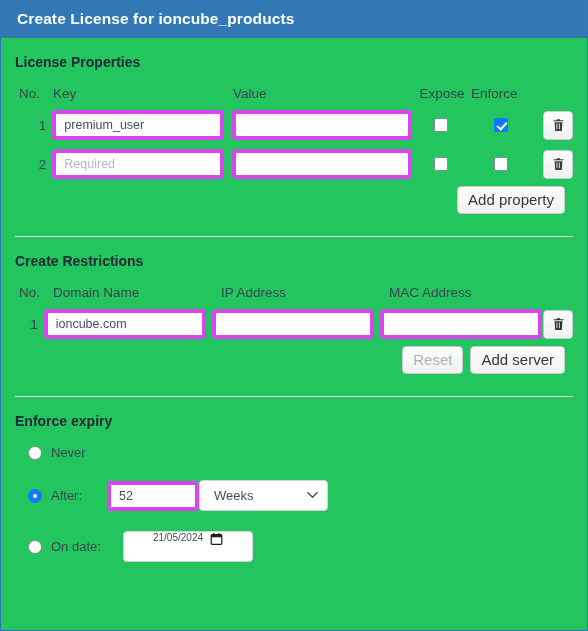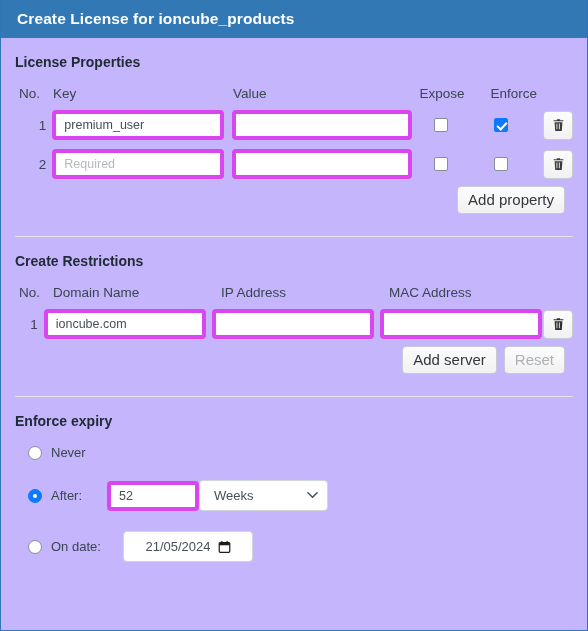--- a/index.html
+++ b/index.html
@@ -3,21 +3,21 @@
 <meta charset="utf-8">
 <style>
   * { box-sizing: border-box; }
   html, body {
     margin: 0; padding: 0;
     background: #ffffff;
     font-family: "Liberation Sans", sans-serif;
   }
   .panel {
     width: 588px; height: 631px;
-    background: #c4b5fd;
+    background: #22c55e;
     border: 1px solid #2e76b6;
     border-top: none;
     position: relative;
     overflow: hidden;
   }
   .panel-header {
     height: 38px;
     background: #3178b4;
     color: #ffffff;
     display: flex;
@@ -67,21 +67,21 @@
 
   
   .p-key   { width: 172px; margin-right: 8px; }
   .p-val   { width: 180px; }
   .p-exp   { width: 58px; display: flex; justify-content: center; }
   .p-enf   { width: 66px; display: flex; justify-content: center; }
   .p-del   { width: 40px; display: flex; justify-content: flex-end; }
   .p-key-h { width: 180px; }
   .p-val-h { width: 180px; }
   .p-exp-h { width: 58px; text-align: center; }
-  .p-enf-h { width: 66px; text-align: right; }
+  .p-enf-h { width: 66px; text-align: left; }
 
   
   .s-dom   { width: 162px; margin-right: 6px; }
   .s-ip    { width: 162px; margin-right: 6px; }
   .s-mac   { width: 162px; }
   .s-del   { width: 44px; display: flex; justify-content: flex-end; }
   .s-dom-h { width: 168px; }
   .s-ip-h  { width: 168px; }
   .s-mac-h { width: 168px; }
 
@@ -178,24 +178,24 @@
   .chev {
     position: absolute; right: 10px; top: 11px;
     pointer-events: none;
   }
   .date-box {
     width: 130px; height: 31px;
     border: 1px solid #d3d6d9;
     border-radius: 4px;
     background: #fff;
     display: flex;
-    align-items: center;
+    align-items: flex-start;
     justify-content: center;
     gap: 7px;
-    font-size: 13px;
+    font-size: 10px;
     color: #44505a;
     cursor: pointer;
   }
 
   .exp-row { display: flex; align-items: center; margin-bottom: 20px; padding-left: 13px; }
   .exp-label { font-size: 13px; color: #3a4650; margin-left: 9px; }
   .exp-row .exp-label.w-after  { width: 56px; }
   .exp-row .exp-label.w-ondate { width: 72px; }
 </style>
 </head>
@@ -285,22 +285,22 @@
         <div class="s-del">
           <button class="btn btn-del">
             <svg width="13" height="14" viewBox="0 0 16 16">
               <path fill="#2f2f2f" d="M6 1h4v1h4v1.5H2V2h4V1zM3.2 4.5h9.6l-.7 10.2a1 1 0 0 1-1 .8H4.9a1 1 0 0 1-1-.8L3.2 4.5zm2.3 1.8v7h1.1v-7H5.5zm3 0v7h1.1v-7H8.5z"></path>
             </svg>
           </button>
         </div>
       </div>
 
       <div class="btn-row">
+        <button class="btn disabled">Reset</button>
         <button class="btn">Add server</button>
-        <button class="btn disabled">Reset</button>
       </div>
     </div>
   </div>
 
   <div style="height:22px"></div>
   <div class="divider"></div>
 
   <div class="section">
     <div class="section-title">Enforce expiry</div>
 

